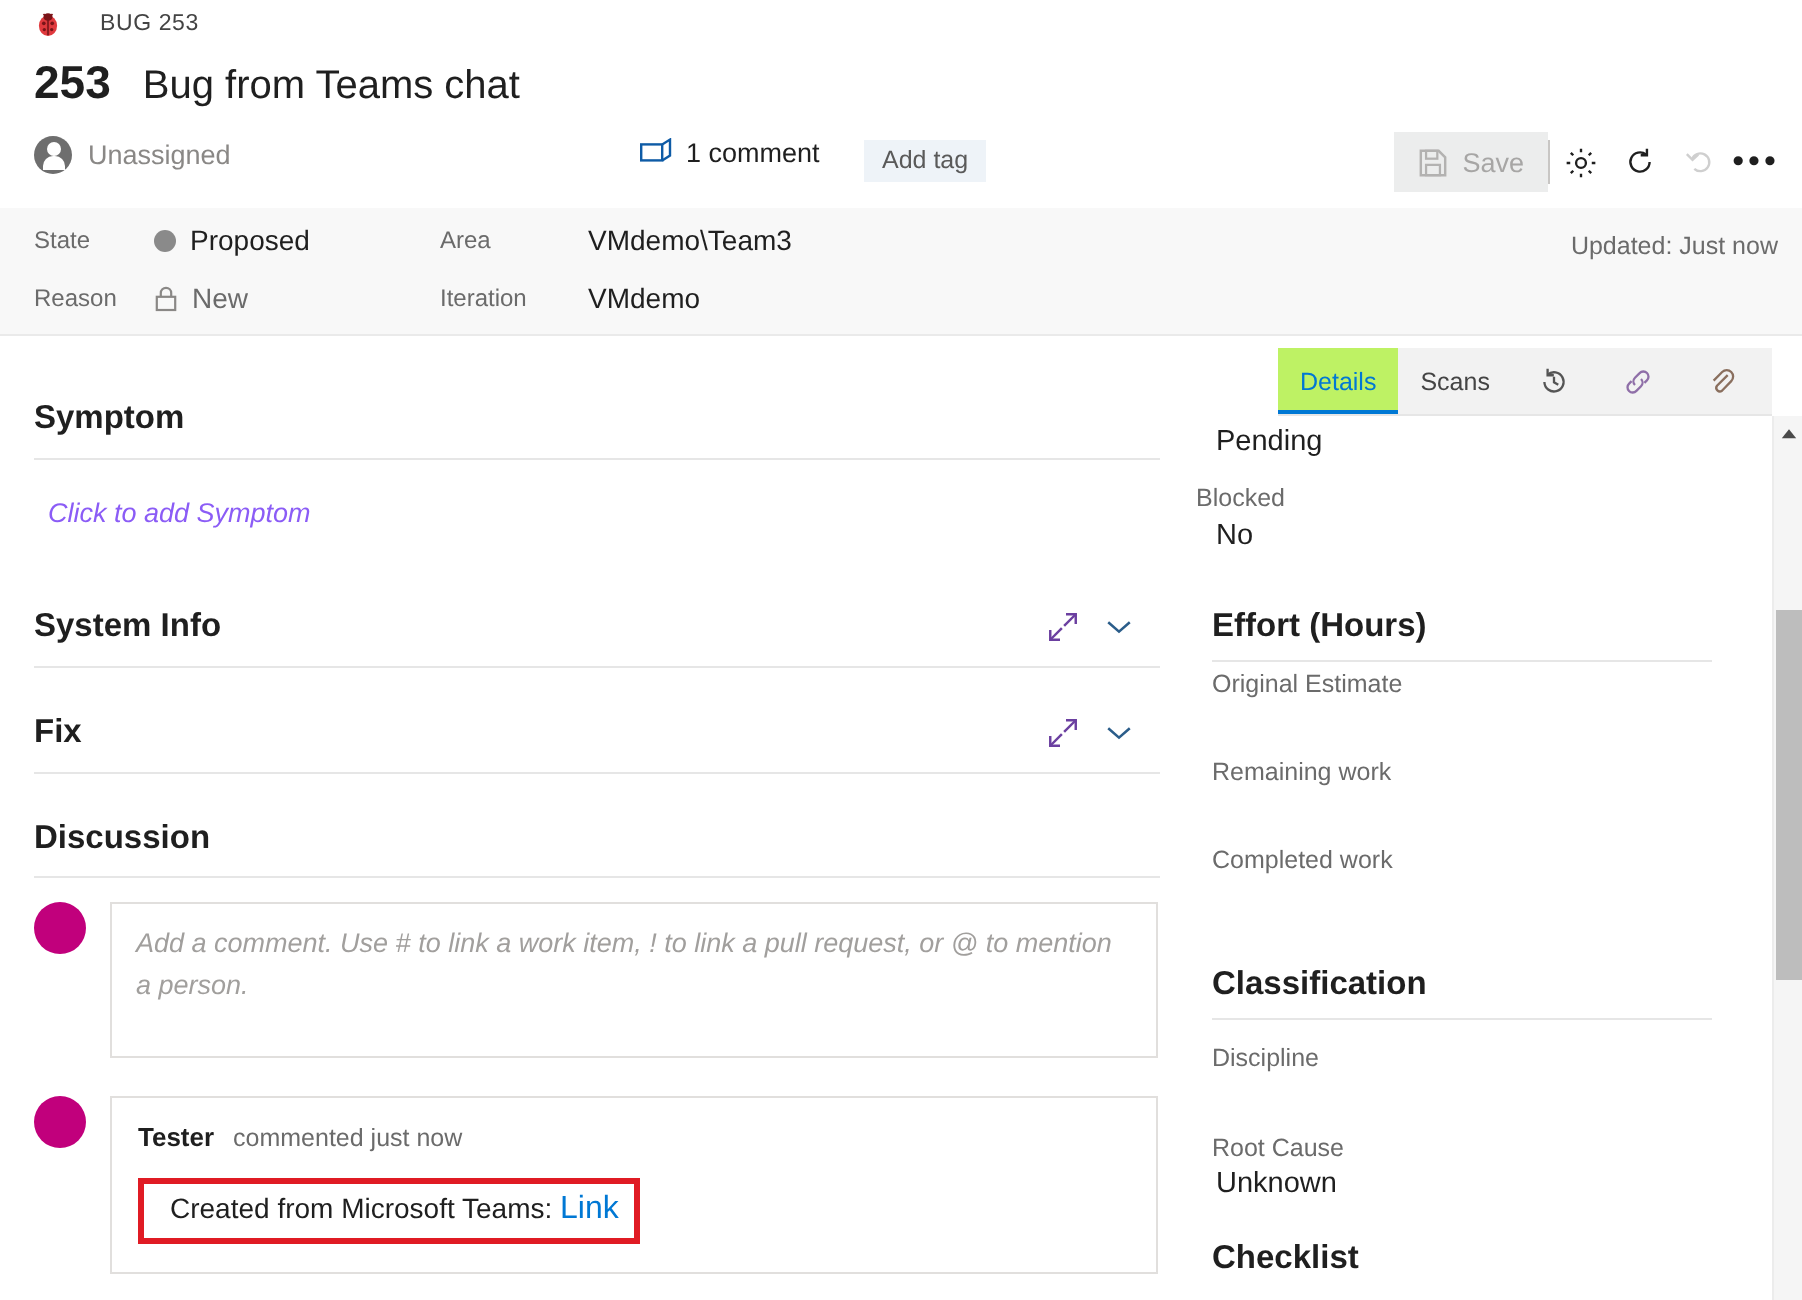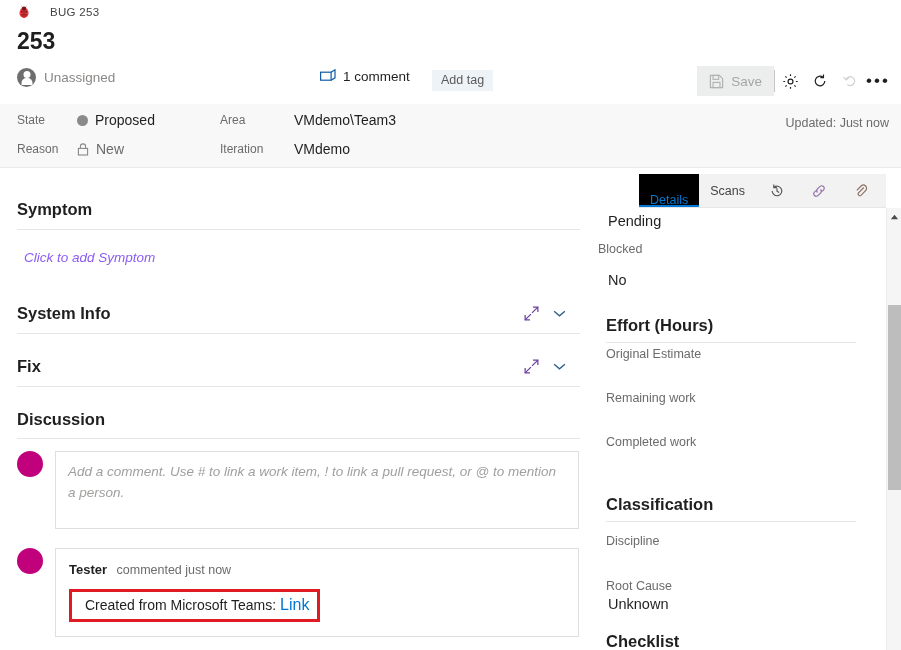--- a/index.html
+++ b/index.html
@@ -120,21 +120,21 @@
   .tabbar {
     position: absolute; left: 639px; top: 174px; width: 247px; height: 34px;
     background: #f2f2f2; display: flex; align-items: stretch;
     border-bottom: 1px solid #e6e6e6;
   }
   .tab {
     display:flex; align-items:center; justify-content:center;
     font-size: 12.5px; color: #444; cursor: pointer;
     padding: 0 11px; position: relative;
   }
-  .tab.active { background: #000000; color: #0078d4; align-items: flex-end; }
+  .tab.active { background: #bef264; color: #0078d4; }
   .tab.active::after {
     content:""; position:absolute; left:0; right:0; bottom:0; height:2px; background:#0078d4;
   }
   .tab.icon-tab { padding: 0 13px; }
 
   
   .left-pane {
     position: absolute; left: 0; top: 170px; width: 596px; height: 480px;
     background: #fff; overflow: hidden;
   }
@@ -222,20 +222,21 @@
         <circle cx="10.4" cy="7.6" r="1.05" fill="#7a1418"></circle>
         <circle cx="5.9" cy="11.2" r=".95" fill="#7a1418"></circle>
         <circle cx="10.1" cy="11.2" r=".95" fill="#7a1418"></circle>
         <path d="M5.4 2.3 L6.6 3.4 M10.6 2.3 L9.4 3.4" stroke="#7a1418" stroke-width="1" fill="none"></path>
       </svg>
       <span class="bug-type-text">BUG 253</span>
     </div>
 
     <div class="title-row">
       <span class="work-item-id">253</span>
+      <span class="work-item-title">Bug from Teams chat</span>
     </div>
 
     <div class="subheader">
 
       <div class="assigned-to">
         <span class="avatar-unassigned"></span>
         <span class="assigned-label">Unassigned</span>
       </div>
 
       <div class="comment-count">
@@ -432,21 +433,21 @@
       </div>
     </div>
 
   </div>
 
   <div class="right-pane">
 
     <div class="rp-value" style="margin-top:5px;">Pending</div>
 
     <div class="rp-label" style="margin-top:13px;">Blocked</div>
-    <div class="rp-value" style="margin-top:16px;">No</div>
+    <div class="rp-value" style="margin-top:4px;">No</div>
 
     <div class="rp-section-title" style="margin:28px 30px 0 8px;">Effort (Hours)</div>
 
     <div class="rp-label" style="margin:4px 0 0 8px;">Original Estimate</div>
     <div class="rp-value" style="height:18px; margin-top:2px;"></div>
 
     <div class="rp-label" style="margin:10px 0 0 8px;">Remaining work</div>
     <div class="rp-value" style="height:18px; margin-top:2px;"></div>
 
     <div class="rp-label" style="margin:10px 0 0 8px;">Completed work</div>

